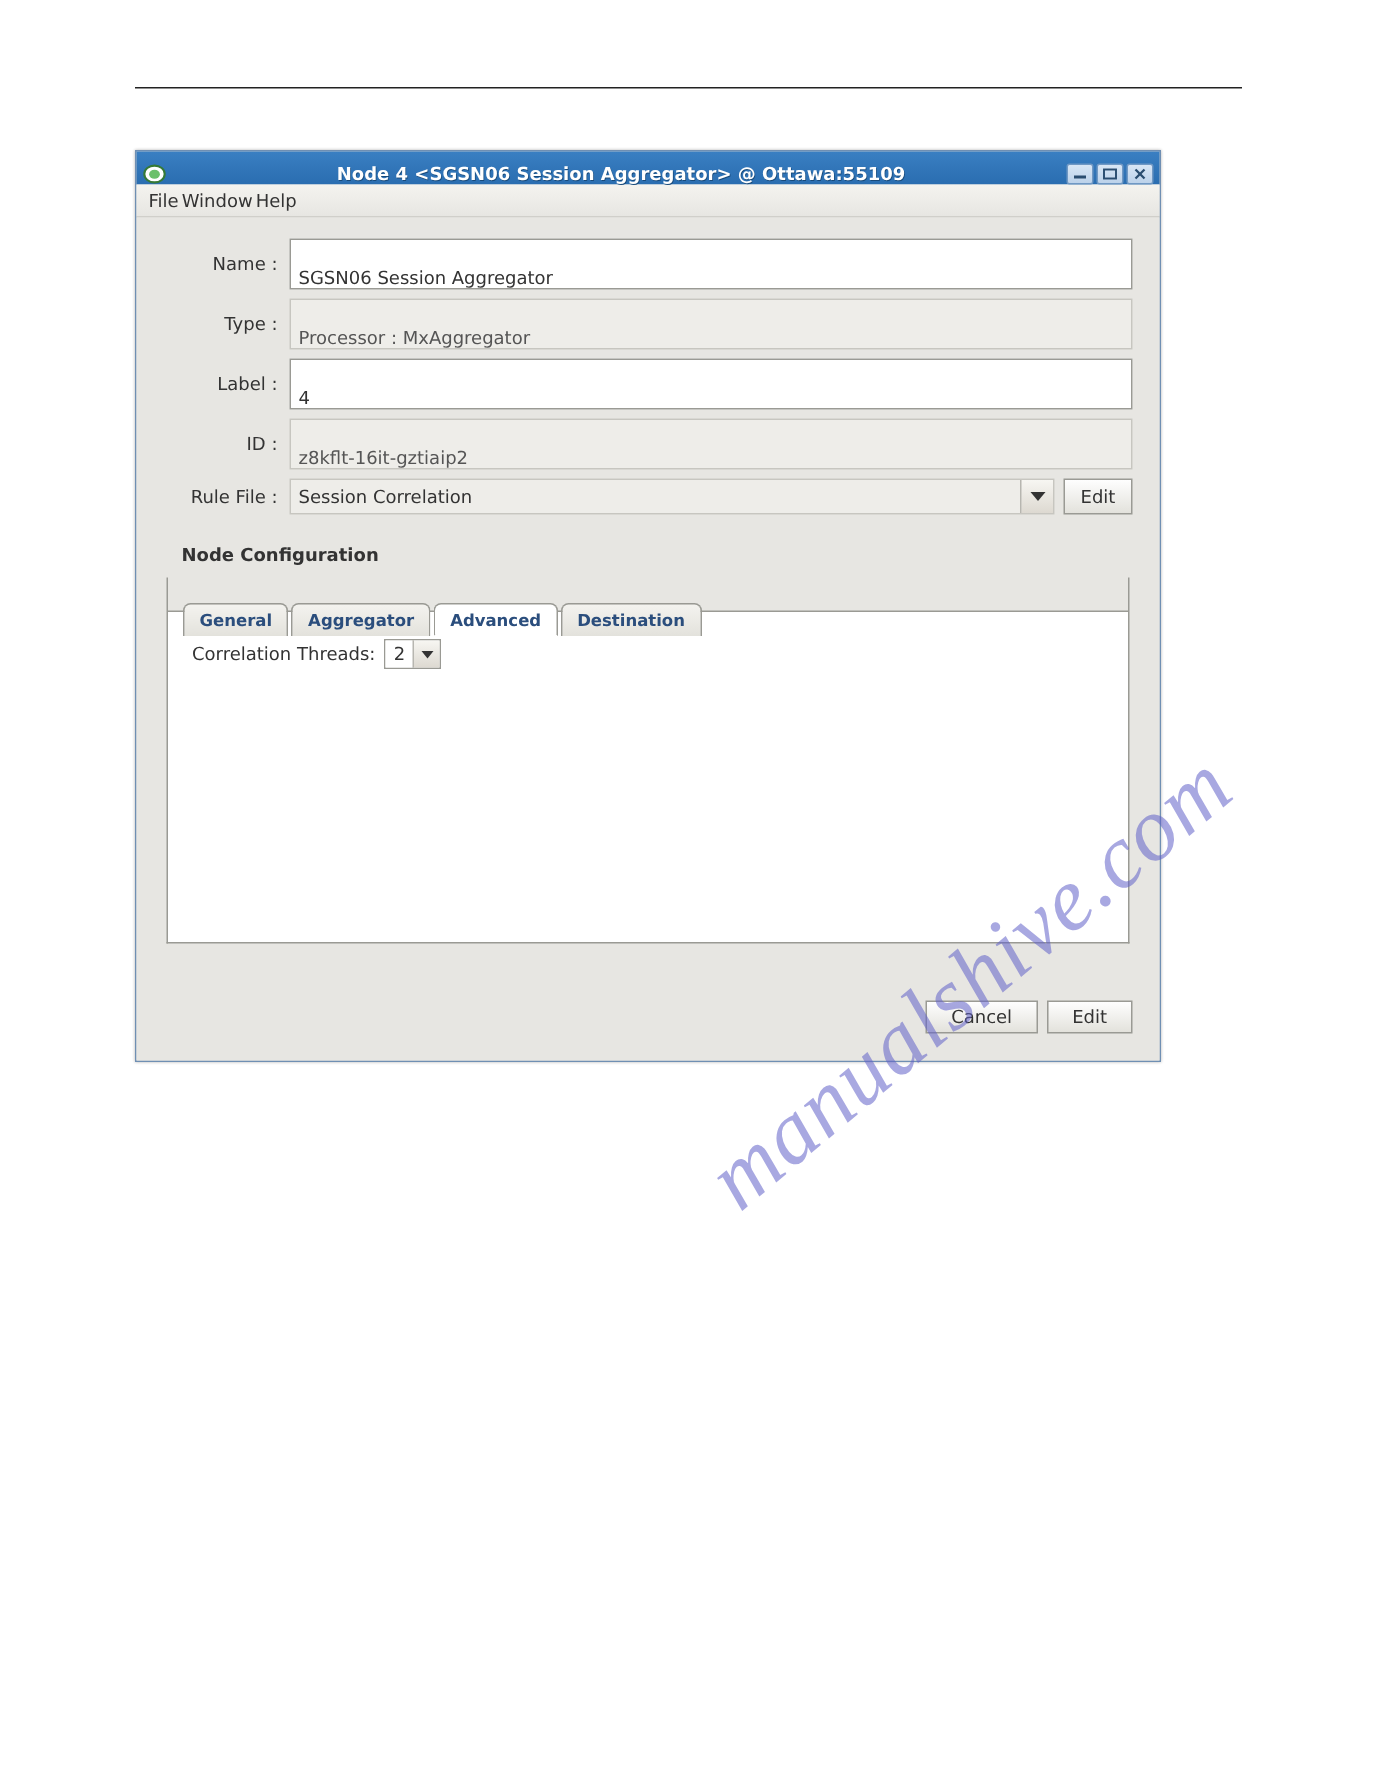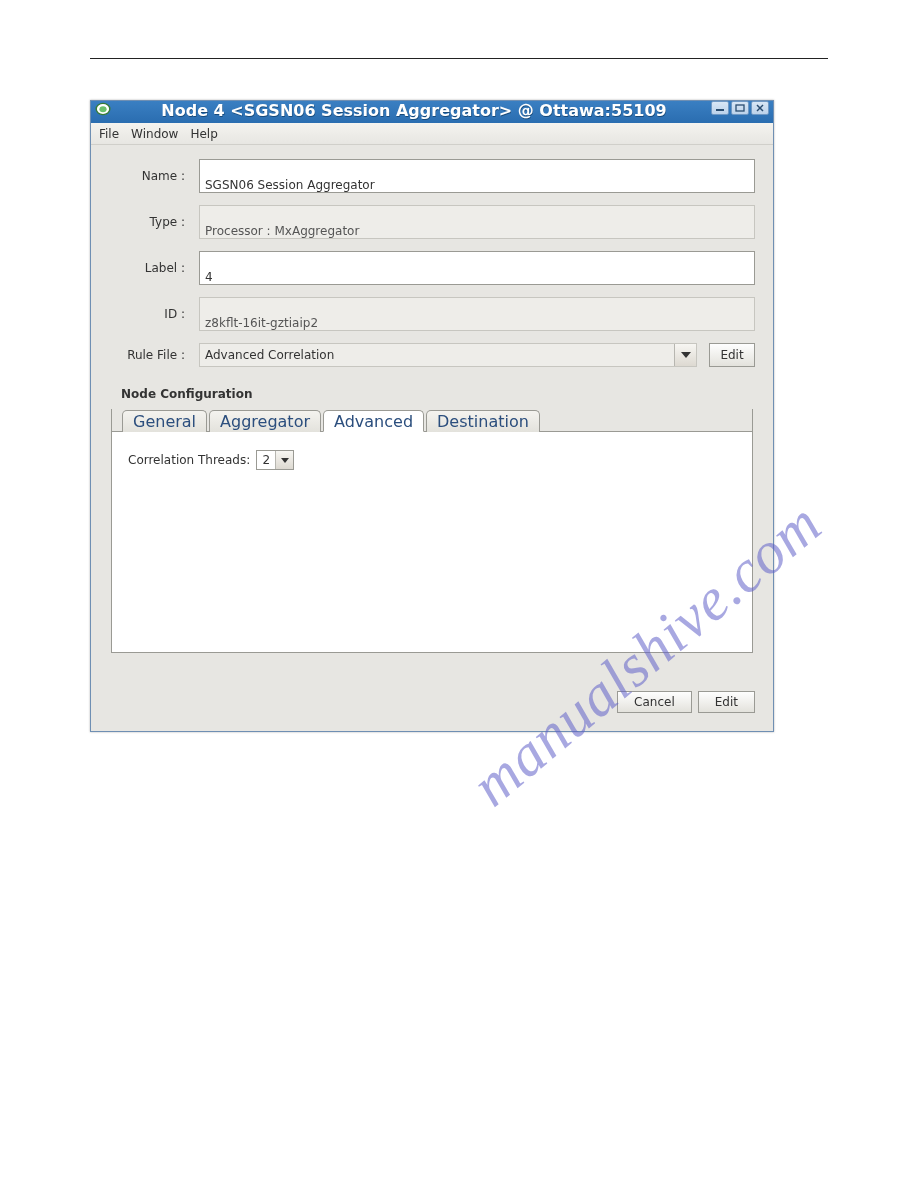--- a/index.html
+++ b/index.html
@@ -30,25 +30,25 @@
     top: 100px;
     width: 684px;
     border: 1px solid #6f8fb3;
     background: #e7e6e2;
     box-shadow: 0 0 2px rgba(0,0,0,0.3);
   }
   .titlebar {
     height: 22px;
     background: linear-gradient(#3a7fc2, #2a6db0);
     display: flex;
-    align-items: flex-start;
+    align-items: flex-end;
     padding: 0 4px;
     color: #ffffff;
     font-weight: bold;
-    font-size: 16px;
+    font-size: 12px;
   }
   .titlebar-icon {
     width: 16px;
     height: 14px;
     margin-right: 6px;
   }
   .titlebar-text {
     flex: 1;
     text-align: center;
     text-shadow: 0.5px 0.5px 0 #184a7a;
@@ -70,36 +70,35 @@
     color: #2a4d70;
     line-height: 1;
   }
   .menubar {
     height: 22px;
     background: linear-gradient(#f4f3ef,#e7e6e2);
     border-bottom: 1px solid #d0cfca;
     display: flex;
     align-items: center;
     padding: 0 8px;
-    gap: 12px;
+    gap: 2px;
     font-size: 12px;
     color: #333;
   }
   .menubar-item { cursor: default; }
   .body-area {
     padding: 14px 18px 18px 18px;
     background: #e7e6e2;
   }
   .form-grid {
     display: grid;
     grid-template-columns: 78px 1fr auto;
     column-gap: 6px;
     row-gap: 6px;
     align-items: center;
-    gap: 12px;
   }
   .form-label {
     text-align: right;
     font-size: 12px;
     color: #333;
     padding-right: 2px;
     white-space: nowrap;
   }
   .text-field {
     grid-column: 2 / span 2;
@@ -180,26 +179,27 @@
     border-bottom: 1px solid #9a9a94;
   }
   .tab {
     height: 22px;
     padding: 0 10px;
     background: linear-gradient(#f4f3ef,#e3e2dc);
     border: 1px solid #9a9a94;
     border-top-left-radius: 5px;
     border-top-right-radius: 5px;
     border-bottom: none;
-    font-size: 16px;
+    font-size: 11px;
     color: #2b4e7d;
     display: flex;
     align-items: center;
     position: relative;
-    top: 1px;
+    top: 17px;
+    font-weight: bold;
   }
   .tab.active {
     background: #ffffff;
     z-index: 2;
     border-bottom: 1px solid #ffffff;
   }
   .tab-panel {
     background: #ffffff;
     border-top: none;
     padding: 18px 16px;
@@ -315,21 +315,21 @@
         <div class="readonly-field">Processor : MxAggregator</div>
 
         <div class="form-label">Label :</div>
         <div class="text-field">4</div>
 
         <div class="form-label">ID :</div>
         <div class="readonly-field">z8kflt-16it-gztiaip2</div>
 
         <div class="form-label">Rule File :</div>
         <div class="combo-pill" style="grid-column:2;">
-          <div class="combo-text">Advanced Correlation</div>
+          <div class="combo-text">Session Correlation</div>
           <div class="combo-btn">
             <div class="down-triangle"></div>
           </div>
         </div>
         <div class="edit-btn" style="grid-column:3;">Edit</div>
 
       </div>
 
       <div class="section-title">Node Configuration</div>
 

